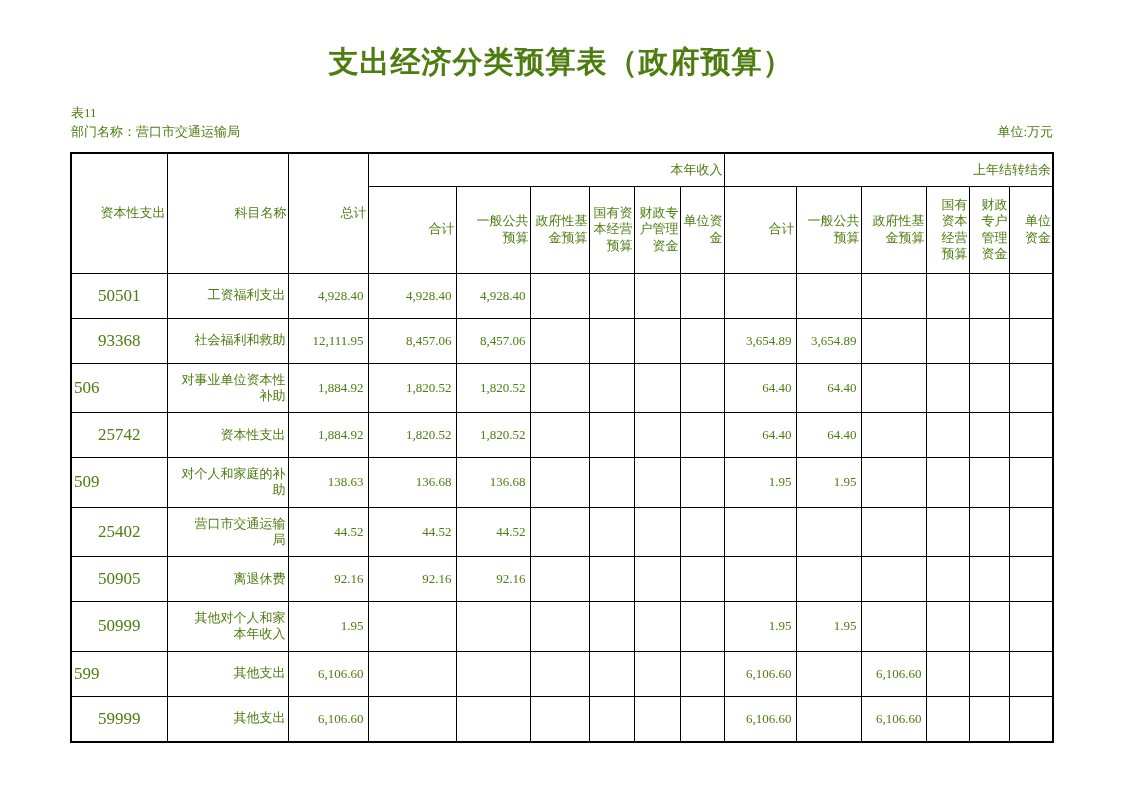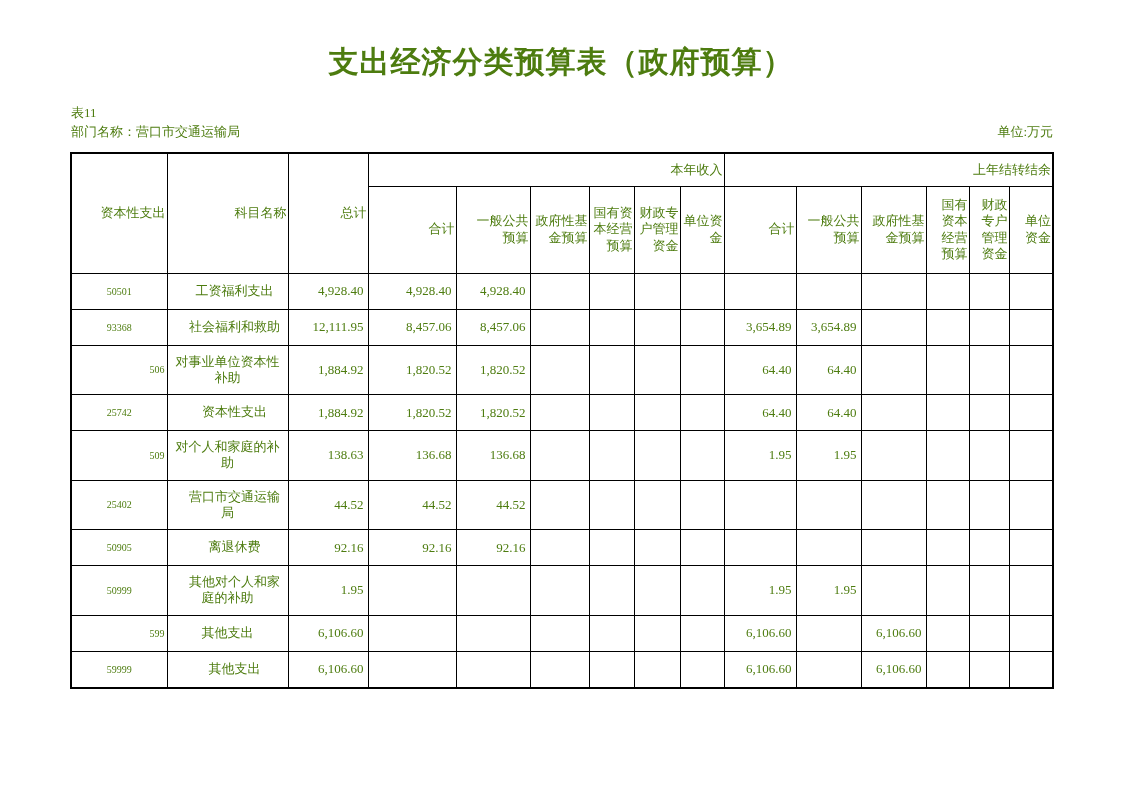--- a/index.html
+++ b/index.html
@@ -49,26 +49,26 @@
     margin-left:24px;
   }
   td.num {
     text-align:right;
     padding:0 4px 0 1px;
     font-size:13px;
     white-space:nowrap;
   }
   td.code {
     text-align:center;
-    font-size:10px;
+    font-size:17px;
     padding:12px 2px;
   }
-  td.code.lvl1 { text-align:right; padding-left:2px; }
+  td.code.lvl1 { text-align:left; padding-left:2px; }
   td.name {
-    text-align:center;
+    text-align:right;
     font-size:13px;
     padding:8px 2px;
     line-height:1.25;
     white-space:pre-line;
   }
   td.name.indent { text-indent:14px; }
 </style>
 </head>
 <body>
 
@@ -259,21 +259,21 @@
           <td class="num"></td>
           <td class="num"></td>
           <td class="num"></td>
           <td class="num"></td>
           <td class="num"></td>
           <td class="num"></td>
         </tr>
         <tr style="height: 38px;">
           <td class="code">50999</td>
           <td class="name indent">其他对个人和家
-庭的补助</td>
+本年收入</td>
           <td class="num">1.95</td>
           <td class="num"></td>
           <td class="num"></td>
           <td class="num"></td>
           <td class="num"></td>
           <td class="num"></td>
           <td class="num"></td>
           <td class="num">1.95</td>
           <td class="num">1.95</td>
           <td class="num"></td>

